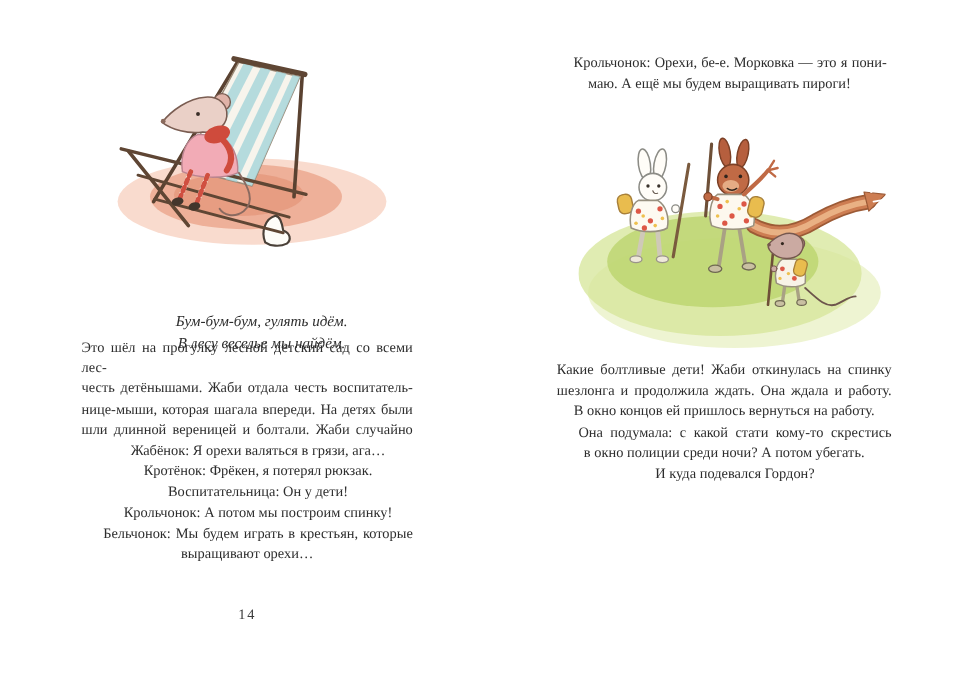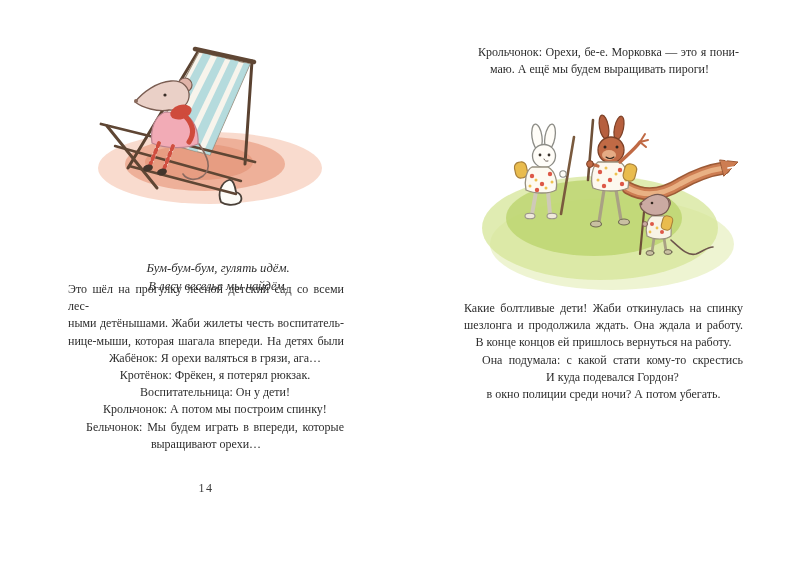--- a/index.html
+++ b/index.html
@@ -72,31 +72,32 @@
       </g>
     </svg>
 
     <div class="abs verse" style="left:88px;top:212px;width:260px;margin-top:47px;">
       <span class="tl">Бум-бум-бум, гулять идём.</span>
       <span class="tl">В лесу веселье мы найдём.</span>
     </div>
 
     <div class="abs textblock" style="left:68px;top:281px;width:276px;">
       <span class="tl just">Это шёл на прогулку лесной детский сад со всеми лес-</span>
-      <span class="tl just">ными детёнышами. Жаби жилеты честь воспитатель-</span>
+      <span class="tl just">честь детёнышами. Жаби отдала честь воспитатель-</span>
       <span class="tl just">нице-мыши, которая шагала впереди. На детях были</span>
+      <span class="tl just">шли длинной вереницей и болтали. Жаби случайно</span>
       <span class="tl ind">Жабёнок: Я орехи валяться в грязи, ага…</span>
       <span class="tl ind">Кротёнок: Фрёкен, я потерял рюкзак.</span>
       <span class="tl ind">Воспитательница: Он у дети!</span>
       <span class="tl ind">Крольчонок: А потом мы построим спинку!</span>
-      <span class="tl ind just">Бельчонок: Мы будем играть в впереди, которые</span>
+      <span class="tl ind just">Бельчонок: Мы будем играть в крестьян, которые</span>
       <span class="tl">выращивают орехи…</span>
     </div>
 
-    <div class="abs pagenum" style="left:68px;top:481px;width:276px;">14</div>
+    <div class="abs pagenum" style="left:68px;top:505px;width:276px;">14</div>
   </section>
 
   <section class="abs" style="left:400px;top:0;width:400px;height:567px;">
 
     <div class="abs textblock" style="left:60px;top:44px;width:279px;">
       <span class="tl ind just">Крольчонок: Орехи, бе-е. Морковка — это я пони-</span>
       <span class="tl">маю. А ещё мы будем выращивать пироги!</span>
     </div>
 
     <svg class="abs" style="left:82px;top:104px;" width="256" height="200" viewBox="0 0 256 200">
@@ -200,20 +201,20 @@
           <circle cx="170" cy="99" r="1.3" fill="#33271f"></circle>
           <circle cx="159" cy="100" r="1.4" fill="#76584f"></circle>
           <circle cx="163" cy="120" r="2.5" fill="#cbaaa2" stroke="#76584f" stroke-width="0.8"></circle>
         </g>
       </g>
     </svg>
 
     <div class="abs textblock" style="left:64px;top:300px;width:279px;">
       <span class="tl just">Какие болтливые дети! Жаби откинулась на спинку</span>
       <span class="tl just">шезлонга и продолжила ждать. Она ждала и работу.</span>
-      <span class="tl">В конце концов ей пришлось вернуться на работу.</span>
+      <span class="tl">В окно концов ей пришлось вернуться на работу.</span>
       <span class="tl ind just">Она подумала: с какой стати кому-то скрестись</span>
+      <span class="tl">в окно полиции среди ночи? А потом убегать.</span>
       <span class="tl ind">И куда подевался Гордон?</span>
-      <span class="tl">в окно полиции среди ночи? А потом убегать.</span>
     </div>
   </section>
 
 </div>
 
 </body></html>

